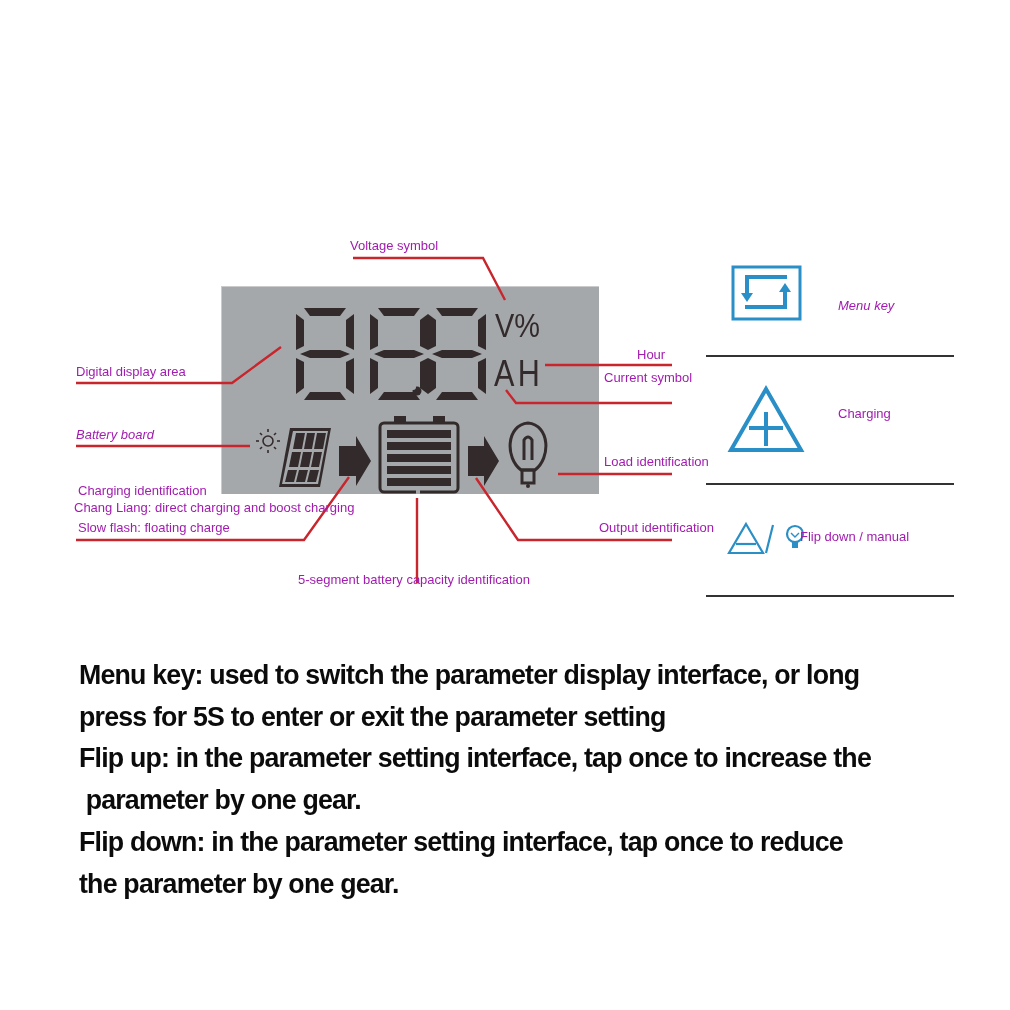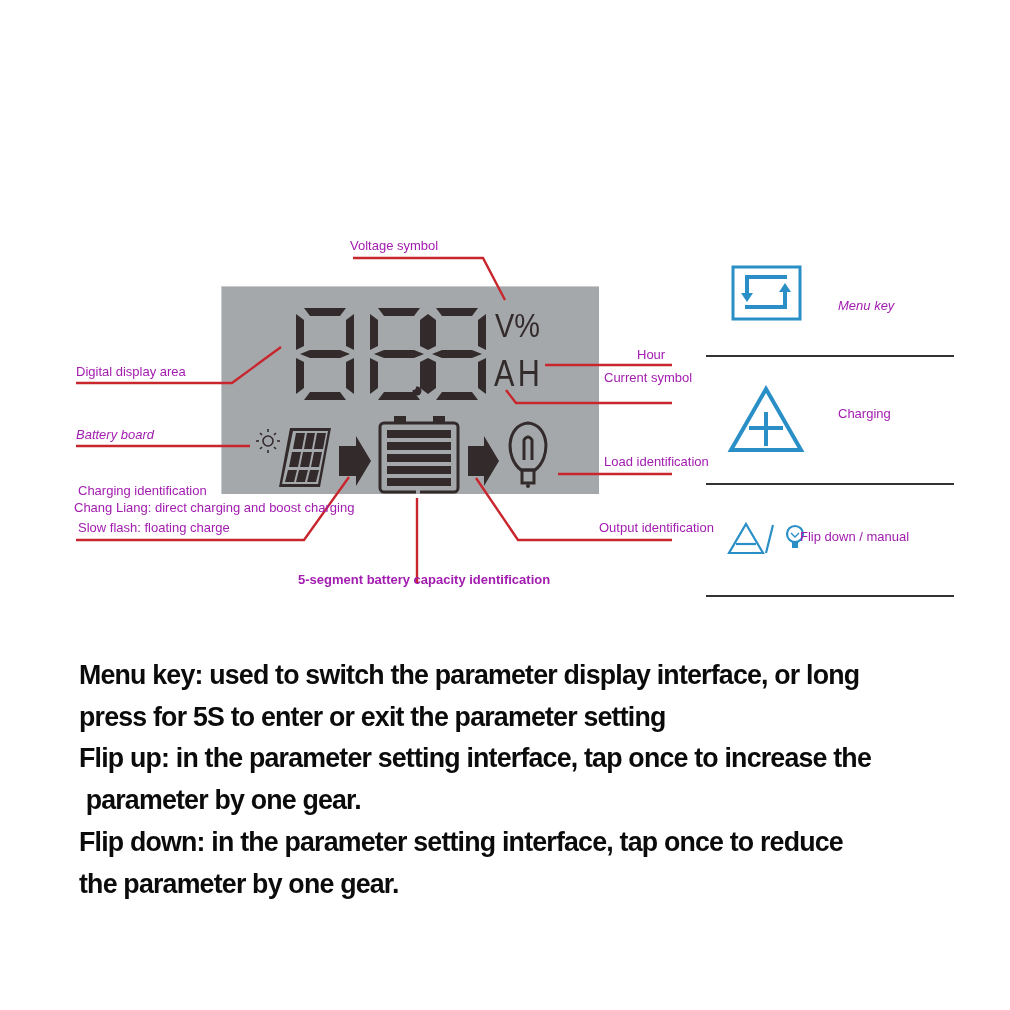--- a/index.html
+++ b/index.html
@@ -162,21 +162,21 @@
 
 <div class="abs seg-text" style="left:495px;top:307px;font-size:34px;color:#332b2b;transform:scaleX(0.85);transform-origin:left;line-height:36px;">V%</div>
 <div class="abs seg-text" style="left:494px;top:355px;font-size:36px;color:#332b2b;letter-spacing:4px;transform:scaleX(0.85);transform-origin:left;line-height:38px;">AH</div>
 
 <div class="lbl" style="left:350px;top:238px;">Voltage symbol</div>
 <div class="lbl" style="left:76px;top:364px;">Digital display area</div>
 <div class="lbl" style="left:76px;top:427px;font-style:italic;">Battery board</div>
 <div class="lbl" style="left:78px;top:483px;">Charging identification</div>
 <div class="lbl" style="left:74px;top:500px;">Chang Liang: direct charging and boost charging</div>
 <div class="lbl" style="left:78px;top:520px;text-align:right;">Slow flash: floating charge</div>
-<div class="lbl" style="left:298px;top:572px;font-weight:bold;">5-segment battery capacity identification</div>
+<div class="lbl" style="left:298px;top:572px;">5-segment battery capacity identification</div>
 <div class="lbl" style="left:637px;top:347px;">Hour</div>
 <div class="lbl" style="left:604px;top:370px;">Current symbol</div>
 <div class="lbl" style="left:604px;top:454px;text-align:right;">Load identification</div>
 <div class="lbl" style="left:599px;top:520px;">Output identification</div>
 
 <div class="lbl" style="left:838px;top:298px;font-style:italic;">Menu key</div>
 <div class="lbl" style="left:838px;top:406px;">Charging</div>
 <div class="lbl" style="left:800px;top:529px;">Flip down / manual</div>
 
 <div class="desc">

